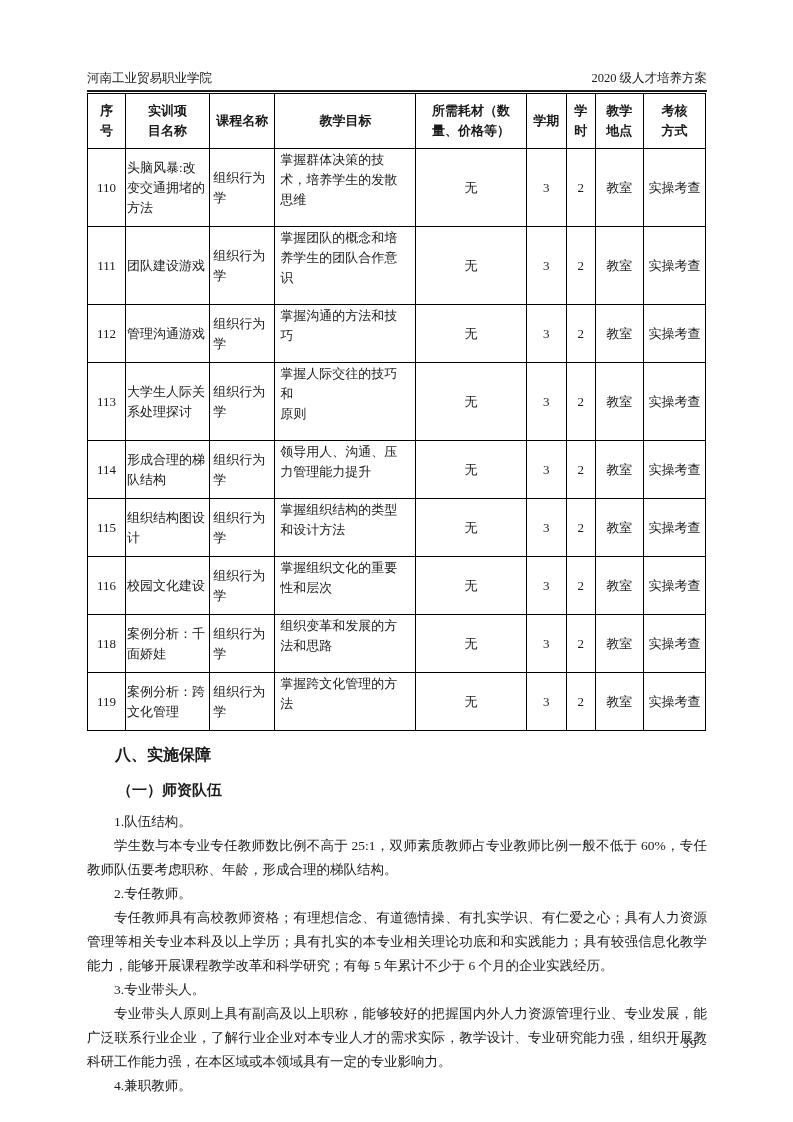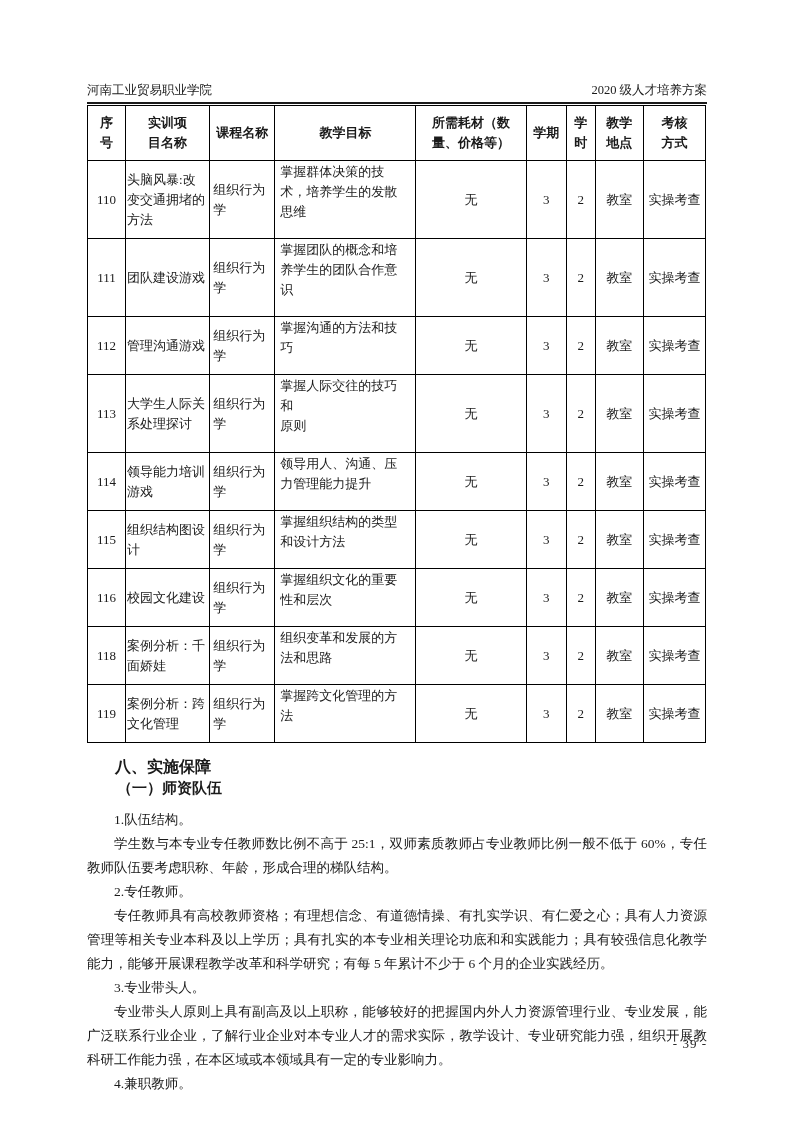--- a/index.html
+++ b/index.html
@@ -5,21 +5,21 @@
   * { margin: 0; padding: 0; box-sizing: border-box; }
   html, body { background: #ffffff; }
   body {
     width: 793px; height: 1122px;
     position: relative;
     font-family: "Liberation Serif", "DejaVu Serif", serif;
     color: #1a1a1a;
   }
   .content {
     position: absolute;
-    left: 87px; top: 82px;
+    left: 87px; top: 70px;
     width: 620px;
   }
   .page-header {
     display: flex;
     justify-content: space-between;
     align-items: flex-end;
     font-size: 12.5px;
     line-height: 17px;
     padding-bottom: 3px;
     border-bottom: 2px solid #1a1a1a;
@@ -58,20 +58,21 @@
   tr.r6 { height: 47px; margin-top: 20px; } tr.r7 { height: 47px; } tr.r8 { height: 45px; }
   tr.r9 { height: 46px; }
   .sec-heading {
     margin-top: 13px;
     padding-left: 28px;
     font-size: 16px;
     font-weight: bold;
     line-height: 22px;
   }
   .sec-subheading {
+    margin-top: 14px;
     padding-left: 30px;
     font-size: 15px;
     font-weight: bold;
     line-height: 21px;
   }
   .paras { margin-top: 9px; }
   .para {
     font-size: 13.5px;
     line-height: 24px;
     text-indent: 2em;
@@ -165,21 +166,21 @@
         <td class="goal">掌握人际交往的技巧和
 原则</td>
         <td class="materials">无</td>
         <td class="semester">3</td>
         <td class="hours">2</td>
         <td class="location">教室</td>
         <td class="assessment">实操考查</td>
       </tr>
       <tr class="r4">
         <td class="no">114</td>
-        <td class="project">领导能力培训游戏</td>
+        <td class="project">形成合理的梯队结构</td>
         <td class="course">组织行为学</td>
         <td class="goal">领导用人、沟通、压力管理能力提升</td>
         <td class="materials">无</td>
         <td class="semester">3</td>
         <td class="hours">2</td>
         <td class="location">教室</td>
         <td class="assessment">实操考查</td>
       </tr>
       <tr class="r5">
         <td class="no">115</td>

